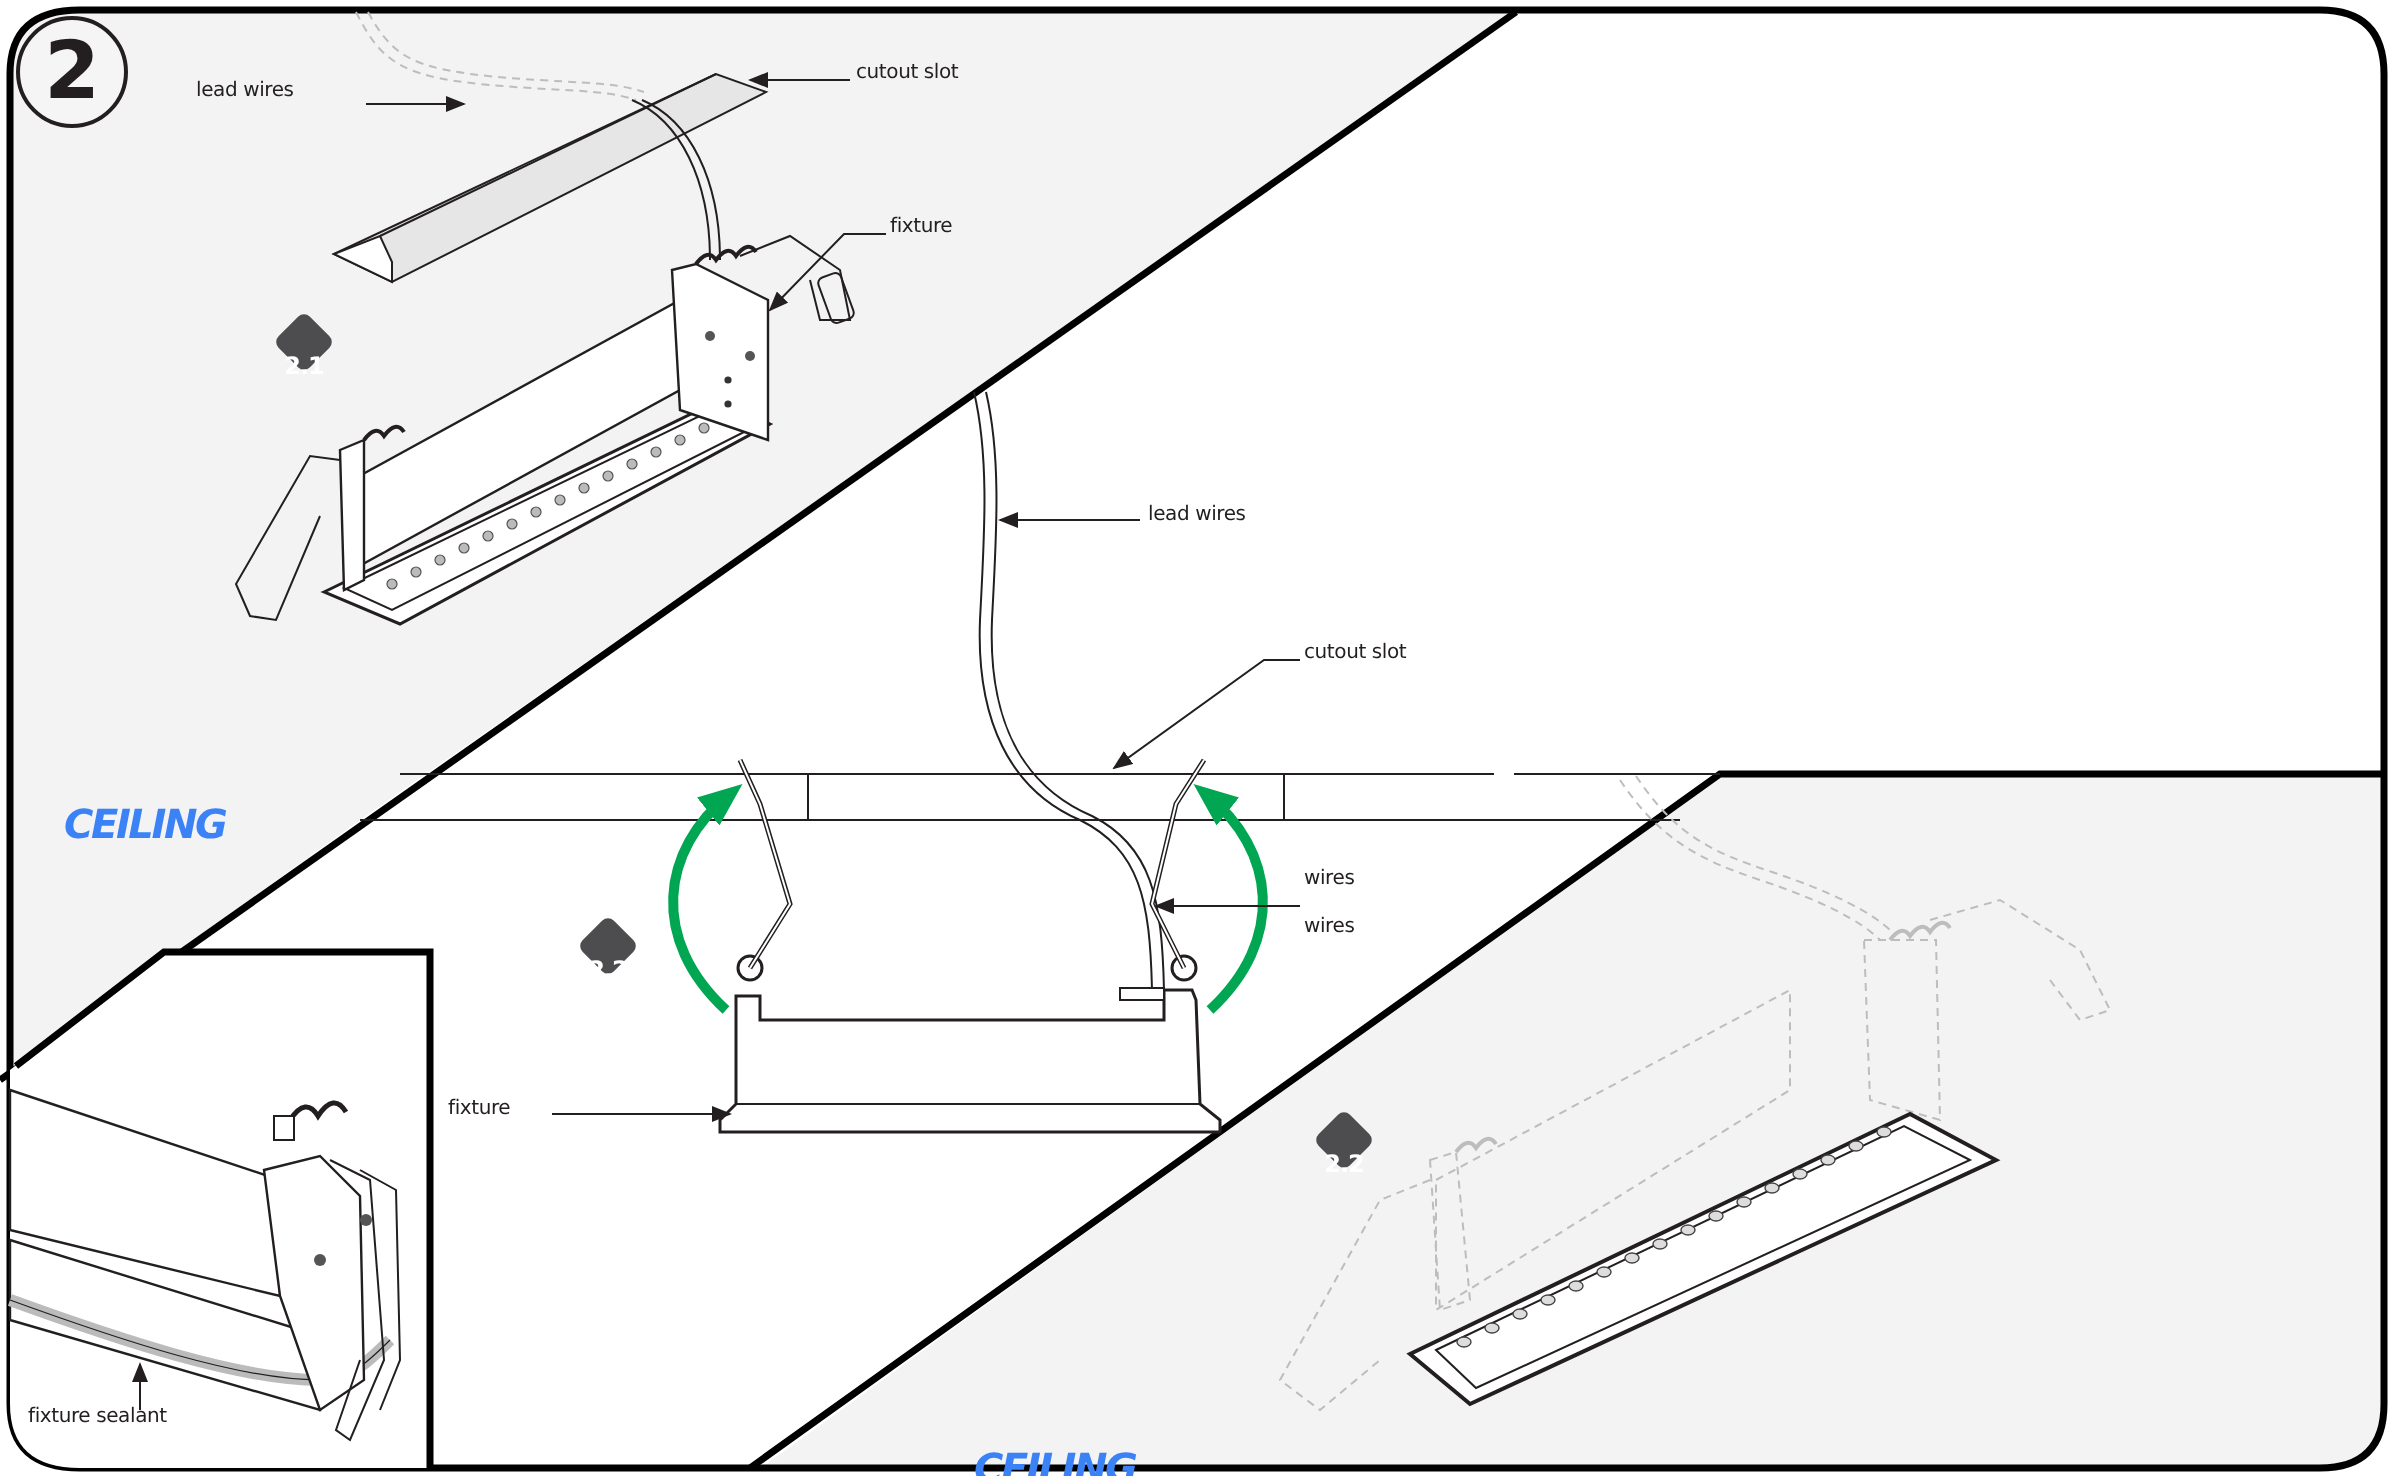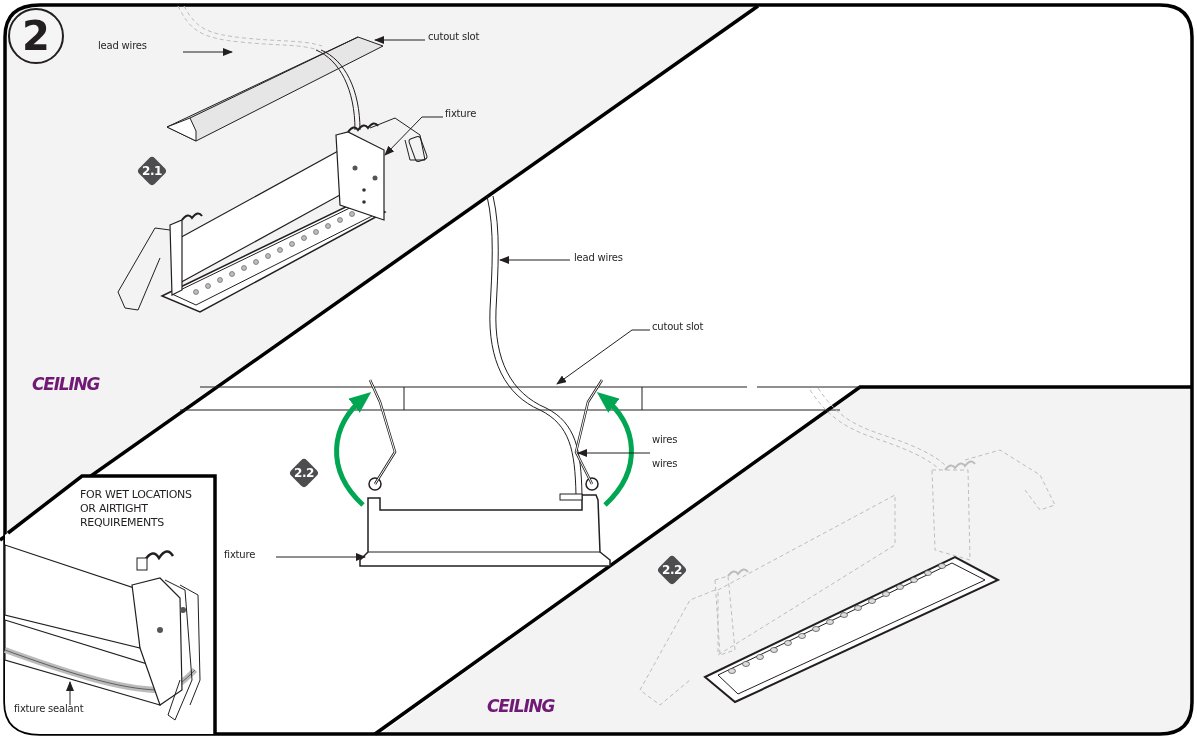--- a/index.html
+++ b/index.html
@@ -1,23 +1,23 @@
 <!DOCTYPE html>
 <html><head>
 <meta charset="utf-8">
 <style>
   html, body { margin: 0; padding: 0; background: #ffffff; }
   body { width: 1197px; height: 738px; overflow: hidden; position: relative; font-family: "DejaVu Sans", sans-serif; }
   #stage { position: absolute; left: 0; top: 0; width: 1197px; height: 738px; }
   .lbl { position: absolute; font-family: "DejaVu Sans", sans-serif; font-size: 10px; color: #231f20; white-space: nowrap; line-height: 1; letter-spacing: -0.2px; }
-  .ceiling { position: absolute; font-family: "DejaVu Sans", sans-serif; font-weight: bold; font-style: italic; font-size: 17px; color: #701a75; letter-spacing: -1.2px; line-height: 1; }
+  .ceiling { position: absolute; font-family: "DejaVu Sans", sans-serif; font-weight: bold; font-style: italic; font-size: 20px; color: #3b82f6; letter-spacing: -1.2px; line-height: 1; margin-top: 26px; }
   .wet { position: absolute; font-family: "DejaVu Sans", sans-serif; font-size: 11px; color: #231f20; line-height: 14px; letter-spacing: -0.3px; }
   .badge { position: absolute; width: 32px; height: 32px; }
   .badge .dia { position: absolute; left: 5px; top: 5px; width: 22px; height: 22px; background: #4d4d4f; transform: rotate(45deg); border-radius: 4px; }
-  .badge .txt { position: absolute; left: 0; top: 8px; width: 32px; text-align: center; color: #ffffff; font-weight: bold; font-size: 12px; font-family: "DejaVu Sans", sans-serif; letter-spacing: -0.5px; line-height: 16px; }
+  .badge .txt { position: absolute; left: 0; top: 20px; width: 32px; text-align: center; color: #ffffff; font-weight: bold; font-size: 12px; font-family: "DejaVu Sans", sans-serif; letter-spacing: -0.5px; line-height: 16px; }
   .stepnum { position: absolute; left: 8px; top: 8px; width: 56px; height: 56px; border: 2px solid #231f20; border-radius: 50%; box-sizing: border-box; text-align: center; font-family: "DejaVu Sans", sans-serif; font-weight: bold; font-size: 40px; line-height: 52px; color: #231f20; background: #f5f5f5; }
 </style>
 </head>
 <body>
 
 <div id="stage">
   <svg width="1197" height="738" viewBox="0 0 1197 738" xmlns="http://www.w3.org/2000/svg">
     <defs>
       <marker id="ah" markerWidth="10" markerHeight="8" refX="9" refY="4" orient="auto" markerUnits="userSpaceOnUse">
         <path d="M0,0 L10,4 L0,8 Z" fill="#231f20"></path>
@@ -207,19 +207,14 @@
   </div>
 
   
   <div class="badge" style="left:656px;top:554px;">
     <div class="dia"></div>
     <div class="txt">2.2</div>
   </div>
   <div class="ceiling" style="left:487px;top:698px;">CEILING</div>
 
   
-  <div class="wet" style="left:80px;top:488px;">
-    <div>FOR WET LOCATIONS</div>
-    <div>OR AIRTIGHT</div>
-    <div>REQUIREMENTS</div>
-  </div>
   <div class="lbl" style="left:14px;top:704px;">fixture sealant</div>
 </div>
 
 </body></html>

